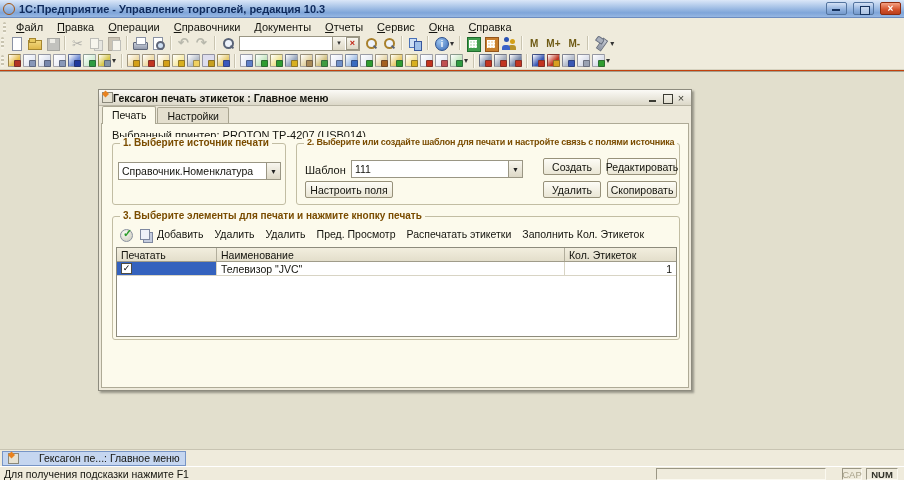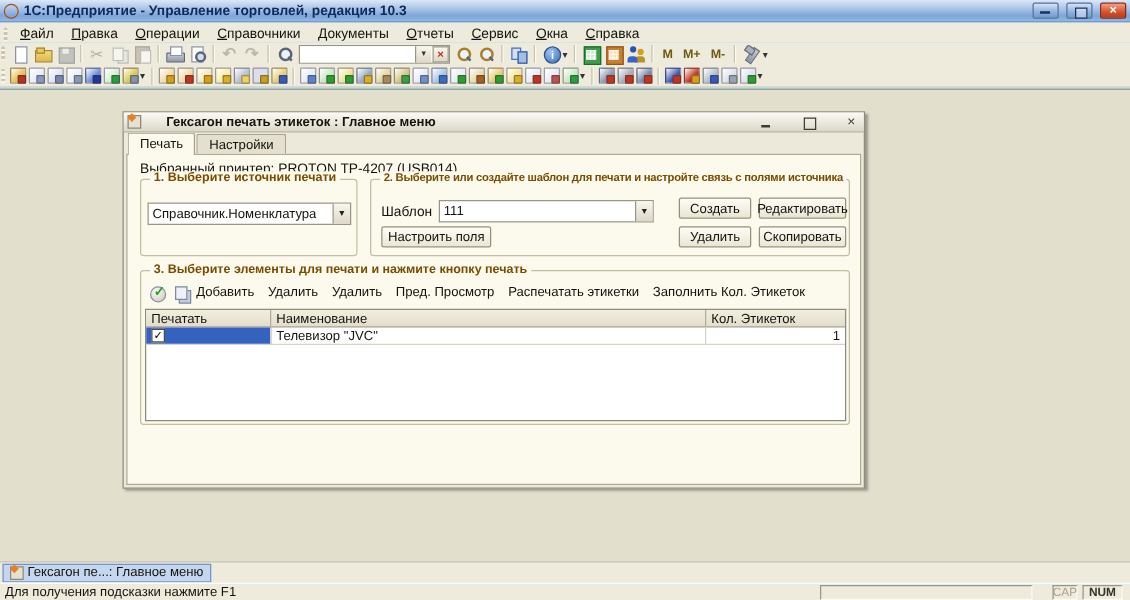--- a/index.html
+++ b/index.html
@@ -1,18 +1,18 @@
 <!DOCTYPE html>
 <html><head>
 <meta charset="utf-8">
 <style>
   *{box-sizing:border-box;margin:0;padding:0;user-select:none}
   html,body{width:904px;height:480px;overflow:hidden}
   body{font-family:"Liberation Sans",sans-serif;font-size:11px;color:#14140e}
-  .screen{position:relative;width:904px;height:480px;background:#7dd3fc;overflow:hidden}
+  .screen{position:relative;width:904px;height:480px;background:#c2410c;overflow:hidden}
 
   
   .titlebar{position:absolute;left:0;top:0;right:0;height:18px;display:flex;align-items:center;gap:4px;padding:0 3px;
     background:linear-gradient(#dbe7f8 0%,#aac5e8 40%,#7fa5d9 75%,#96b7e3 100%);border-bottom:1px solid #6c8cbf}
   .appicon{width:12px;height:12px;border-radius:50%;background:radial-gradient(circle at 35% 30%,#ffd98a,#f09built 0,#e8731a 70%,#b85a10);border:1px solid #a35410;flex:none}
   .apptitle{flex:1;font-weight:bold;font-size:11px;color:#0e2a5c;white-space:nowrap;overflow:hidden}
   .wb{width:21px;height:13px;border-radius:2px;margin-left:2px;display:flex;align-items:center;justify-content:center;position:relative}
   .wb.min,.wb.max{background:linear-gradient(#d4e2f6,#8fb0dd 60%,#7499cc);border:1px solid #53749f}
   .wb.cls{background:linear-gradient(#f4a083,#d4512b 60%,#b93f1d);border:1px solid #8e2a0e;color:#fff;font-size:10px;font-weight:bold;line-height:10px}
   .wb.min::before{content:"";position:absolute;left:5px;bottom:3px;width:8px;height:2px;background:#16335f}
@@ -71,21 +71,21 @@
 
   
   .t2i{width:13px;height:13px;position:relative;margin:0 1px;border:1px solid rgba(60,60,70,.45);border-radius:1px;flex:none;background:#dde}
   .t2i i{position:absolute;right:-1px;bottom:-1px;width:7px;height:7px;border:1px solid rgba(40,40,50,.4);border-radius:1px}
 
   
   .mdi{position:absolute;left:0;top:71px;right:0;height:378px;background:#E2DFCD;border-top:1px solid #a49f8e}
 
   
   .dlg{position:absolute;left:98px;top:17px;width:594px;height:302px;background:#EDE9DA;border:1px solid #8d8b7e;box-shadow:2px 2px 2px rgba(90,90,80,.55)}
-  .dlg-tb{height:16px;background:linear-gradient(#fbfaf6,#dcd8c8);border-bottom:1px solid #b8b4a3;display:flex;align-items:center;gap:20px;padding:0 3px}
+  .dlg-tb{height:16px;background:linear-gradient(#fbfaf6,#dcd8c8);border-bottom:1px solid #b8b4a3;display:flex;align-items:center;gap:0;padding:0 3px}
   .dlg-ico{width:11px;height:11px;position:relative;background:#e6e2d2;border:1px solid #8a887a;flex:none}
   .dlg-ico::before{content:"";position:absolute;left:0;top:0;width:5px;height:5px;background:#e8821e;transform:rotate(45deg) translate(-1px,-1px)}
   .dlg-title{flex:1;font-weight:bold;font-size:10.5px;white-space:nowrap;overflow:hidden}
   .dlg-b{width:14px;height:12px;position:relative;display:flex;align-items:center;justify-content:center;color:#3c3c34;font-size:11px}
   .dlg-b.mn::before{content:"";position:absolute;left:3px;bottom:2px;width:7px;height:2px;background:#3c3c34}
   .dlg-b.mx::before{content:"";position:absolute;left:3px;top:2px;width:8px;height:8px;border:1px solid #3c3c34}
   .dlg-tabs{height:17px;display:flex;align-items:flex-end;padding-left:3px;position:relative;z-index:2}
   .dtab{padding:2px 9px 1px;border:1px solid #a9a591;border-bottom:none;background:#E4DFCE;margin-right:1px;border-radius:2px 2px 0 0;font-size:10.5px}
   .dtab.act{background:#FCFAEC;padding-bottom:3px;margin-bottom:-1px;font-weight:normal}
   .dlg-client{position:absolute;left:2px;right:2px;top:33px;bottom:2px;background:#FCFAEC;border:1px solid #aeaa96}
@@ -123,21 +123,21 @@
   .hc{padding:0 4px;border-right:1px solid #b2ae9c;font-size:10.5px;display:flex;align-items:center;white-space:nowrap;overflow:hidden}
   .hc0{width:100px}.hc1{width:348px}.hc2{flex:1;border-right:none}
   .trow{display:flex;height:14px;border-bottom:1px solid #d8d4c4}
   .tc{border-right:1px solid #d8d4c4;display:flex;align-items:center;font-size:10.5px;padding:0 4px;white-space:nowrap;overflow:hidden}
   .tc0{width:100px}.tc1{width:348px}.tc2{flex:1;justify-content:flex-end;border-right:none}
   .tc0.sel{background:#3462BE}
   .cbx{width:11px;height:11px;background:#fff;border:1px solid #4c4c44;font-size:9px;line-height:9px;text-align:center;color:#000;flex:none}
 
   
   .wintabs{position:absolute;left:0;top:449px;right:0;height:17px;background:#EFEBDC;border-top:1px solid #c8c4b2;display:flex;align-items:center}
-  .wtab{display:inline-flex;align-items:center;gap:3px;height:15px;margin-left:2px;padding:0 5px;background:#c5d6f0;border:1px solid #7795c6;font-size:10.5px;white-space:nowrap}
+  .wtab{display:inline-flex;align-items:center;gap:20px;height:15px;margin-left:2px;padding:0 5px;background:#c5d6f0;border:1px solid #7795c6;font-size:10.5px;white-space:nowrap}
   .statusbar{position:absolute;left:0;top:466px;right:0;height:14px;background:#EFEBDC;border-top:1px solid #fff;display:flex;align-items:center;padding:0 4px;font-size:10.5px}
   .sind{position:absolute;top:1px;height:12px;display:flex;align-items:center;justify-content:center;font-size:9.5px;border:1px solid;border-color:#9a9684 #fbf9f0 #fbf9f0 #9a9684;padding:0 4px}
   .sind.empty{right:78px;width:170px}
   .sind.cap{right:42px;width:20px;color:#a8a28a}
   .sind.num{right:6px;width:32px;color:#33332a;font-weight:bold}
 </style>
 </head>
 <body>
 
 <div class="screen" data-name="application-window">

